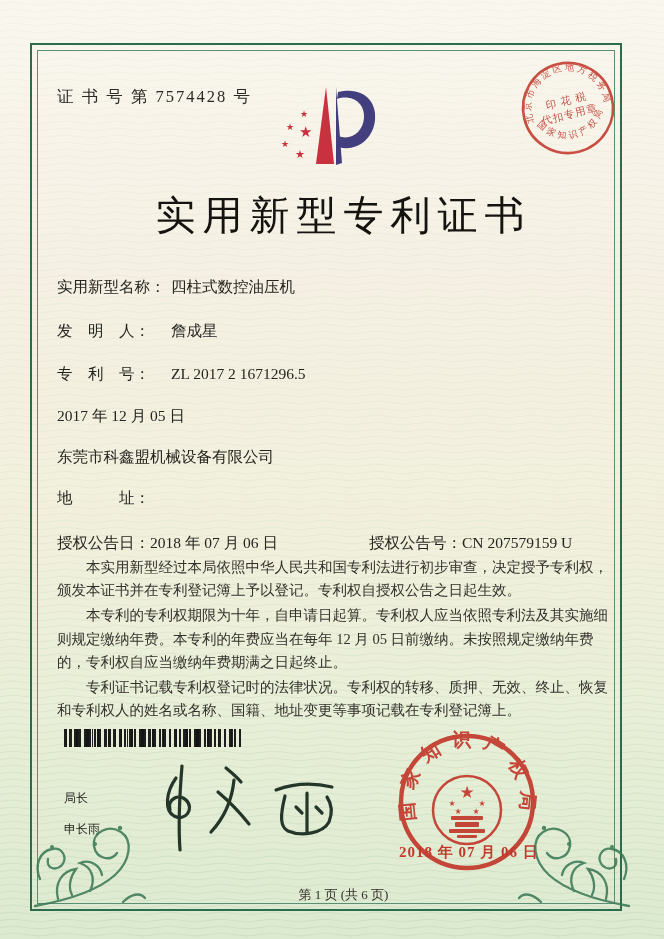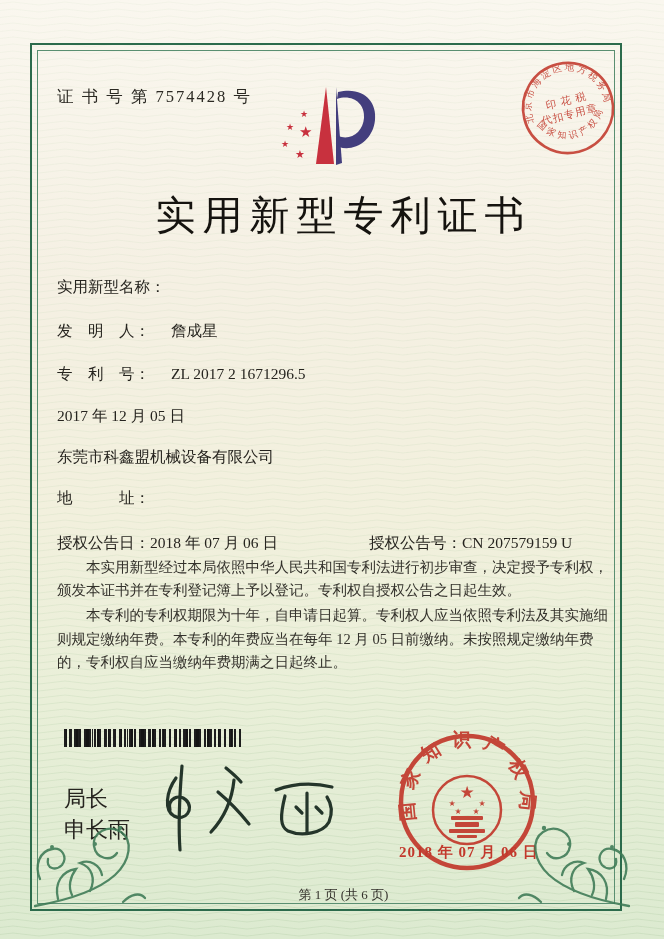--- a/index.html
+++ b/index.html
@@ -24,21 +24,21 @@
   .fg-right{position:absolute;left:312px;top:0;white-space:nowrap;}
   .fg-left{position:absolute;left:0;top:0;white-space:nowrap;}
   .body-text{position:absolute;left:57px;top:556px;width:554px;font-size:14.5px;
         line-height:1.6;color:#33312b;}
   .body-text p{margin:0 0 2px 0;text-indent:2em;}
   .barcode{position:absolute;left:64px;top:729px;width:177px;height:18px;
         background:
          repeating-linear-gradient(90deg,#1d1d1d 0 2px,rgba(0,0,0,0) 2px 5px),
          repeating-linear-gradient(90deg,#141414 0 3px,rgba(0,0,0,0) 3px 11px),
          repeating-linear-gradient(90deg,#222 0 1px,rgba(0,0,0,0) 1px 7px);}
-  .officer{position:absolute;left:64px;top:783px;font-size:22px;line-height:31px;color:#26241f;
+  .officer{position:absolute;left:64px;top:783px;font-size:12px;line-height:31px;color:#26241f;
         font-family:"Liberation Sans","DejaVu Sans",sans-serif;}
   .signature{position:absolute;left:138px;top:758px;width:215px;height:100px;}
   .seal{position:absolute;left:393px;top:726px;width:148px;height:148px;}
   .seal-date{position:absolute;left:399px;top:843px;width:140px;font-size:15px;color:#c2392c;
         letter-spacing:1px;white-space:nowrap;font-weight:bold;}
   .footer{position:absolute;left:0;top:886px;width:100%;text-align:center;font-size:13px;color:#33312b;}
   .ornament{position:absolute;width:118px;height:118px;}
   .orn-left{left:31px;top:792px;}
   .orn-right{left:515px;top:792px;transform:scaleX(-1);}
 </style>
@@ -96,20 +96,21 @@
       <text x="56" y="52" font-size="10.5" text-anchor="middle" letter-spacing="1">印 花 税</text>
       <text x="56" y="66" font-size="10.5" text-anchor="middle" letter-spacing="1">代扣专用章</text>
     </g>
   </svg>
 
   <div class="title">实用新型专利证书</div>
 
   <div class="fields">
     <div class="frow" style="top:0">
       <span class="flabel">实用新型名称：</span>
+      <span class="fvalue">四柱式数控油压机</span>
     </div>
     <div class="frow" style="top:44px">
       <span class="flabel">发　明　人：</span>
       <span class="fvalue">詹成星</span>
     </div>
     <div class="frow" style="top:87px">
       <span class="flabel">专　利　号：</span>
       <span class="fvalue">ZL 2017 2 1671296.5</span>
     </div>
     <div class="frow" style="top:129px">
@@ -127,20 +128,21 @@
       </span>
       <span class="fg-right">
         <span>授权公告号：</span><span>CN 207579159 U</span>
       </span>
     </div>
   </div>
 
   <div class="body-text">
     <p>本实用新型经过本局依照中华人民共和国专利法进行初步审查，决定授予专利权，颁发本证书并在专利登记簿上予以登记。专利权自授权公告之日起生效。</p>
     <p>本专利的专利权期限为十年，自申请日起算。专利权人应当依照专利法及其实施细则规定缴纳年费。本专利的年费应当在每年 12 月 05 日前缴纳。未按照规定缴纳年费的，专利权自应当缴纳年费期满之日起终止。</p>
+    <p>专利证书记载专利权登记时的法律状况。专利权的转移、质押、无效、终止、恢复和专利权人的姓名或名称、国籍、地址变更等事项记载在专利登记簿上。</p>
   </div>
 
   <div class="barcode"></div>
 
   <div class="officer">
     <div>局长</div>
     <div>申长雨</div>
   </div>
 
   <svg class="signature" viewBox="0 0 215 100" xmlns="http://www.w3.org/2000/svg">

